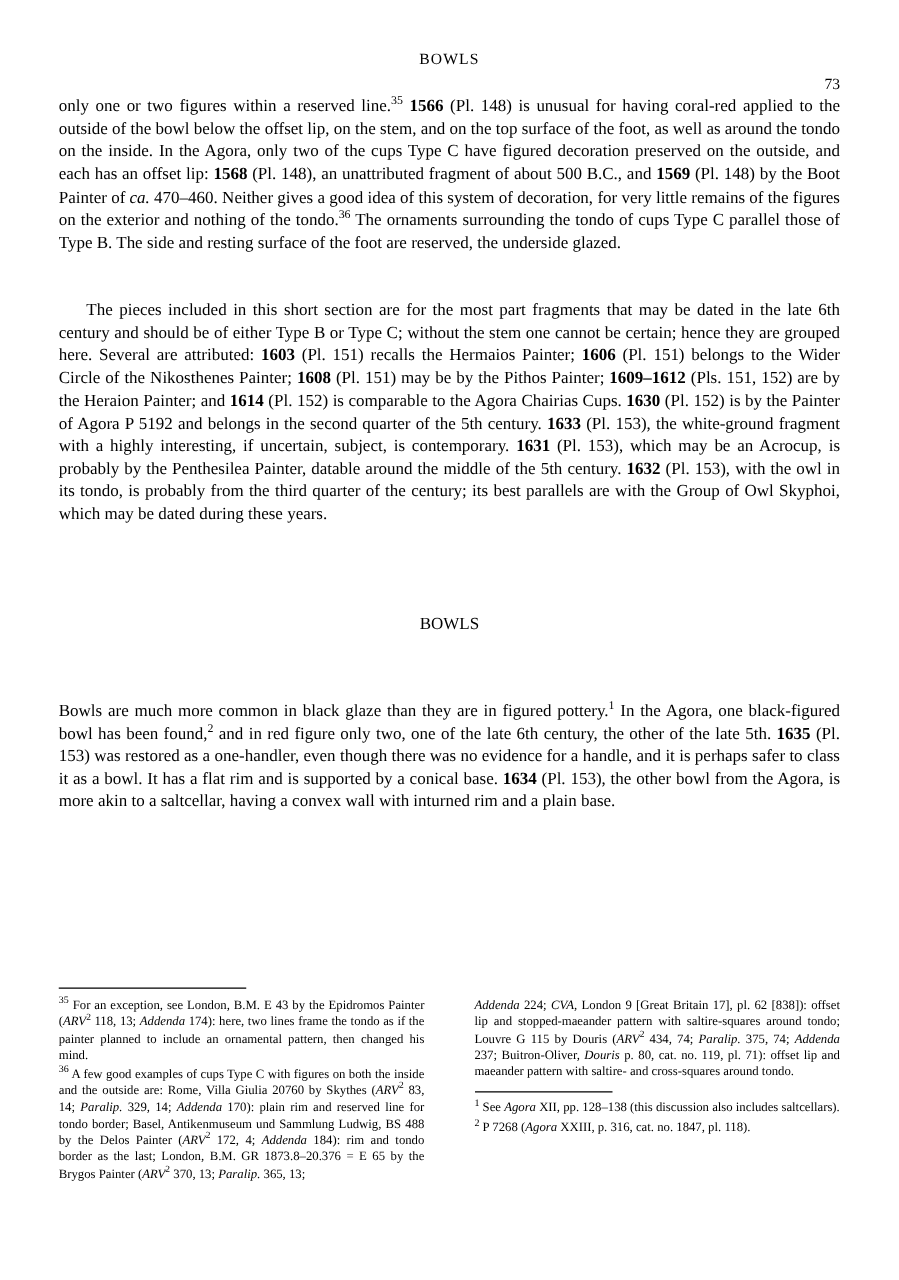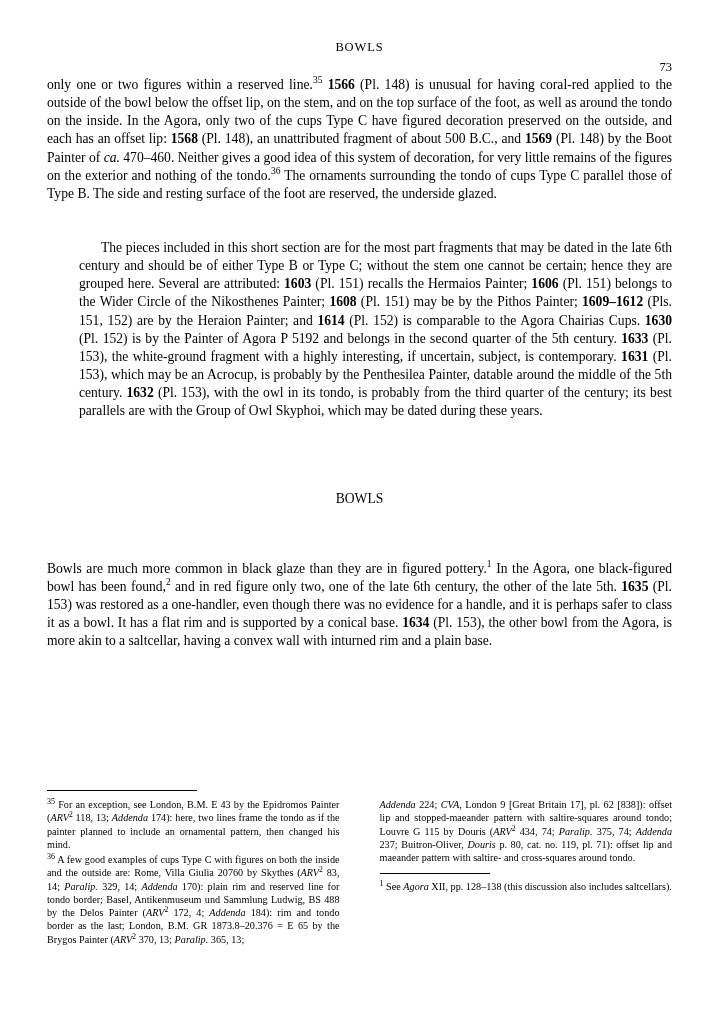--- a/index.html
+++ b/index.html
@@ -50,21 +50,20 @@
   }
   p.body {
     font-size: 13.6px;
     line-height: 1.335;
     text-align: justify;
     margin: 0 0 0 0;
     text-indent: 0;
   }
   p.indent {
     text-indent: 22px;
-    margin-left: 32px;
   }
   .gap-large { height: 26px; }
   .gap-med { height: 17px; }
   .gap-small { height: 10px; }
 
   .section-head {
     font-size: 13.6px;
     margin: 0;
   }
   .smallcaps {
@@ -177,18 +176,19 @@
         <p><span class="fn-sup">36</span><span> A few good examples of cups Type C with figures on both the inside and the outside are: Rome, Villa Giulia 20760 by Skythes (</span><i>ARV</i><span class="arvsup">2</span><span> 83, 14; </span><i>Paralip.</i><span> 329, 14; </span><i>Addenda</i><span> 170): plain rim and reserved line for tondo border; Basel, Antikenmuseum und Sammlung Ludwig, BS 488 by the Delos Painter (</span><i>ARV</i><span class="arvsup">2</span><span> 172, 4; </span><i>Addenda</i><span> 184): rim and tondo border as the last; London, B.M. GR 1873.8–20.376 = E 65 by the Brygos Painter (</span><i>ARV</i><span class="arvsup">2</span><span> 370, 13; </span><i>Paralip.</i><span> 365, 13;</span></p>
       </div>
 
       <div class="fn-col">
         <p><i>Addenda</i><span> 224; </span><i>CVA</i><span>, London 9 [Great Britain 17], pl. 62 [838]): offset lip and stopped-maeander pattern with saltire-squares around tondo; Louvre G 115 by Douris (</span><i>ARV</i><span class="arvsup">2</span><span> 434, 74; </span><i>Paralip.</i><span> 375, 74; </span><i>Addenda</i><span> 237; Buitron-Oliver, </span><i>Douris</i><span> p. 80, cat. no. 119, pl. 71): offset lip and maeander pattern with saltire- and cross-squares around tondo.</span></p>
 
         <div class="fn-rule2"></div>
 
         <p><span class="fn-sup">1</span><span> See </span><i>Agora</i><span> XII, pp. 128–138 (this discussion also includes saltcellars).</span></p>
 
+        <p><span class="fn-sup">2</span><span> P 7268 (</span><i>Agora</i><span> XXIII, p. 316, cat. no. 1847, pl. 118).</span></p>
       </div>
 
     </div>
   </div>
 
 </div>
 
 </body></html>

